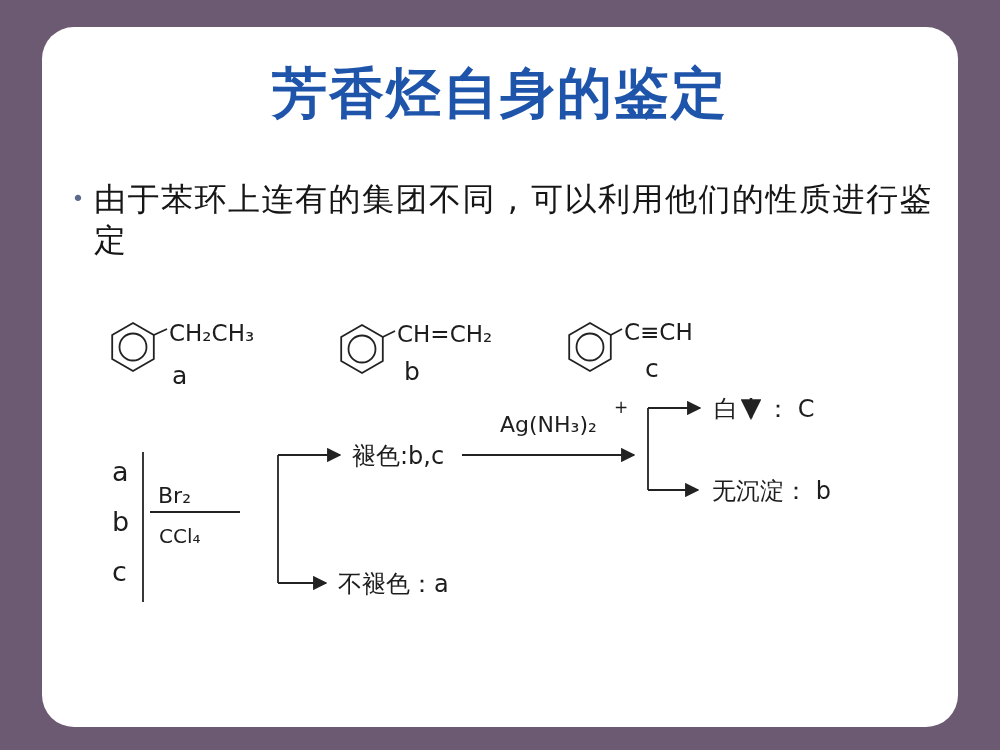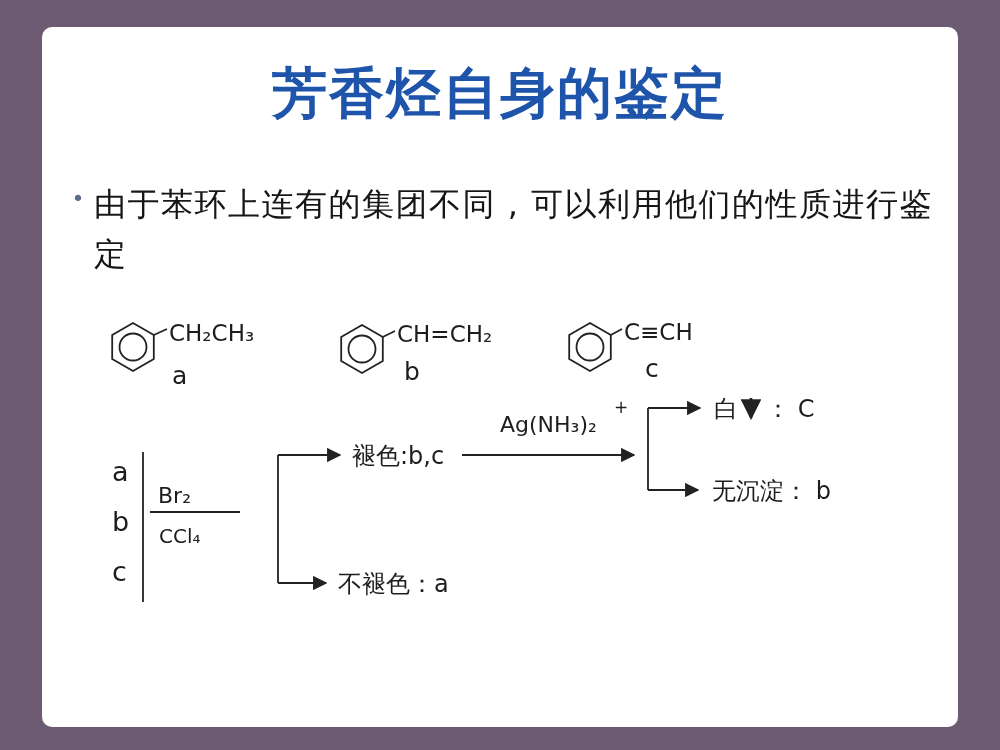--- a/index.html
+++ b/index.html
@@ -3,38 +3,38 @@
 <meta charset="utf-8">
 <style>
   html,body{margin:0;padding:0;}
   body{
     width:1000px;height:750px;overflow:hidden;position:relative;
     background:#6b5a71;
     font-family:"DejaVu Sans",sans-serif;
   }
   .slide{
     position:absolute;left:42px;top:27px;width:916px;height:700px;
-    background:#ffffff;border-radius:10px;
+    background:#ffffff;border-radius:32px;
   }
   .slide-title{
     margin:0;padding-top:30px;text-align:center;
     font-size:55px;font-weight:bold;color:#1e55ab;letter-spacing:2px;
     font-family:"DejaVu Sans",sans-serif;
   }
   .bullet-row{
     position:absolute;left:20px;top:152px;width:880px;
     display:flex;align-items:flex-start;
   }
   .bullet-dot{
     color:#5b6a8a;font-size:22px;line-height:40px;width:32px;flex:0 0 32px;
     text-align:center;
   }
   .bullet-text{
     margin:0;width:856px;font-size:32px;letter-spacing:1.5px;
-    line-height:50px;color:#161616;
+    line-height:41px;color:#161616;
     font-family:"DejaVu Sans",sans-serif;
   }
   .diagram-svg{position:absolute;left:0;top:0;pointer-events:none;}
   .diagram-svg text{
     font-family:"DejaVu Sans",sans-serif;fill:#1d1d1d;
   }
   .diagram-svg .stroke{stroke:#222;stroke-width:1.8;fill:none;}
   .diagram-svg .thick{stroke:#222;stroke-width:2.6;fill:none;}
 </style>
 </head>

